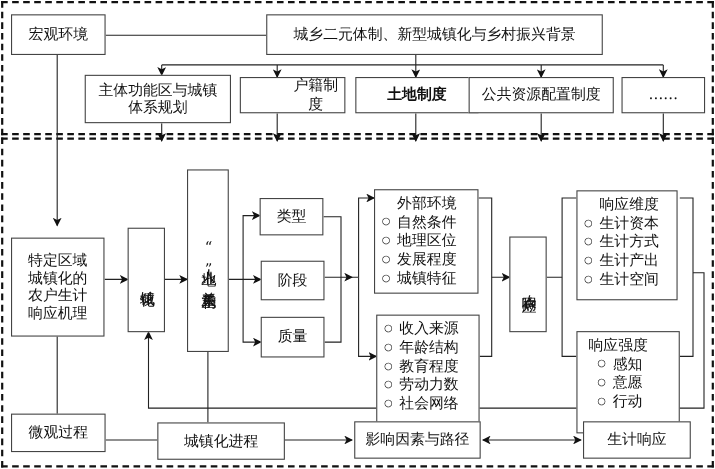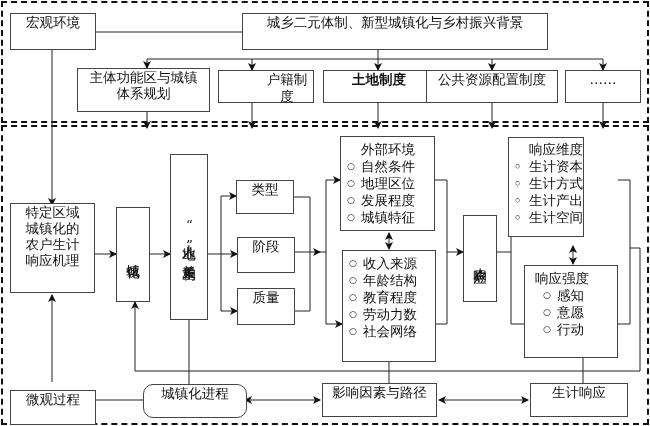--- a/index.html
+++ b/index.html
@@ -1,23 +1,23 @@
 <!DOCTYPE html>
 <html><head>
 <meta charset="utf-8">
 <style>
   html, body { margin:0; padding:0; background:#fff; }
   body { width:650px; height:426px; position:relative; overflow:hidden;
          font-family:"DejaVu Serif","Liberation Serif",serif; color:#111; }
   .dash { position:absolute; border:2px dashed #111; box-sizing:border-box; }
   .box { position:absolute; border:1.3px solid #444; background:#fff; box-sizing:border-box;
-         display:flex; justify-content:center; text-align:center;
+         display:flex; align-items:center; justify-content:center; text-align:center;
          font-size:13.5px; line-height:17px; }
   .vtext { writing-mode:vertical-rl; text-orientation:upright; letter-spacing:1px; }
-  .list { flex-direction:column; align-items:flex-start; justify-content:flex-start; padding:4px 0 0 6px; }
+  .list { flex-direction:column; align-items:flex-start; justify-content:flex-start; padding:4px 0 0 6px;margin-top:36px; }
   .list .head { padding-left:14px; margin-bottom:0; }
   .list .item { display:flex; align-items:center; }
   .list .item .dot { font-size:9px; width:14px; display:inline-block; text-align:left; }
   svg#wires { position:absolute; left:0; top:0; }
   .ml { line-height:16px; }
 </style>
 </head>
 <body>
 
 <div class="dash" style="left:1px;top:1px;width:648px;height:122px;"></div>
@@ -111,21 +111,21 @@
 <div class="box" style="left:323px;top:70px;width:112px;height:33px;font-weight:bold;">
   <span>土地制度</span>
 </div>
 <div class="box" style="left:426px;top:70px;width:132px;height:33px;">
   <span>公共资源配置制度</span>
 </div>
 <div class="box" style="left:565px;top:70px;width:76px;height:33px;">
   <span>……</span>
 </div>
 
-<div class="box ml" style="left:10px;top:203px;width:85px;height:90px;padding:0 10px;">
+<div class="box ml" style="left:10px;top:216px;width:85px;height:90px;padding:0 10px;">
   <span>特定区域城镇化的农户生计响应机理</span>
 </div>
 <div class="box" style="left:116px;top:207px;width:34px;height:95px;">
   <span class="vtext">城镇化</span>
 </div>
 <div class="box" style="left:170px;top:154px;width:38px;height:166px;">
   <span class="vtext">“人业地”关系重构</span>
 </div>
 <div class="box" style="left:236px;top:180px;width:58px;height:34px;">
   <span>类型</span>
@@ -177,21 +177,21 @@
   <div class="item">
       <span class="dot">○</span>
       <span>社会网络</span>
     </div>
 </div>
 
 <div class="box" style="left:463px;top:215px;width:34px;height:87px;">
   <span class="vtext">农户响应</span>
 </div>
 
-<div class="box list" style="left:508px;top:137px;width:76px;height:100px;font-family:Liberation Mono, monospace;">
+<div class="box list" style="left:524px;top:137px;width:92px;height:100px;">
   <div class="head">响应维度</div>
   <div class="item">
       <span class="dot">○</span>
       <span>生计资本</span>
     </div>
   <div class="item">
       <span class="dot">○</span>
       <span>生计方式</span>
     </div>
   <div class="item">
@@ -213,24 +213,24 @@
   <div class="item" style="padding-left:10px;">
       <span class="dot">○</span>
       <span>意愿</span>
     </div>
   <div class="item" style="padding-left:10px;">
       <span class="dot">○</span>
       <span>行动</span>
     </div>
 </div>
 
-<div class="box" style="left:10px;top:390px;width:86px;height:35px;">
+<div class="box" style="left:10px;top:376px;width:86px;height:35px;">
   <span>微观过程</span>
 </div>
-<div class="box" style="left:143px;top:384px;width:104px;height:34px;border-radius:10px;">
+<div class="box" style="left:143px;top:384px;width:116px;height:34px;">
   <span>城镇化进程</span>
 </div>
 <div class="box" style="left:322px;top:383px;width:115px;height:34px;">
   <span>影响因素与路径</span>
 </div>
 <div class="box" style="left:530px;top:383px;width:98px;height:34px;">
   <span>生计响应</span>
 </div>
 
 </body></html>

